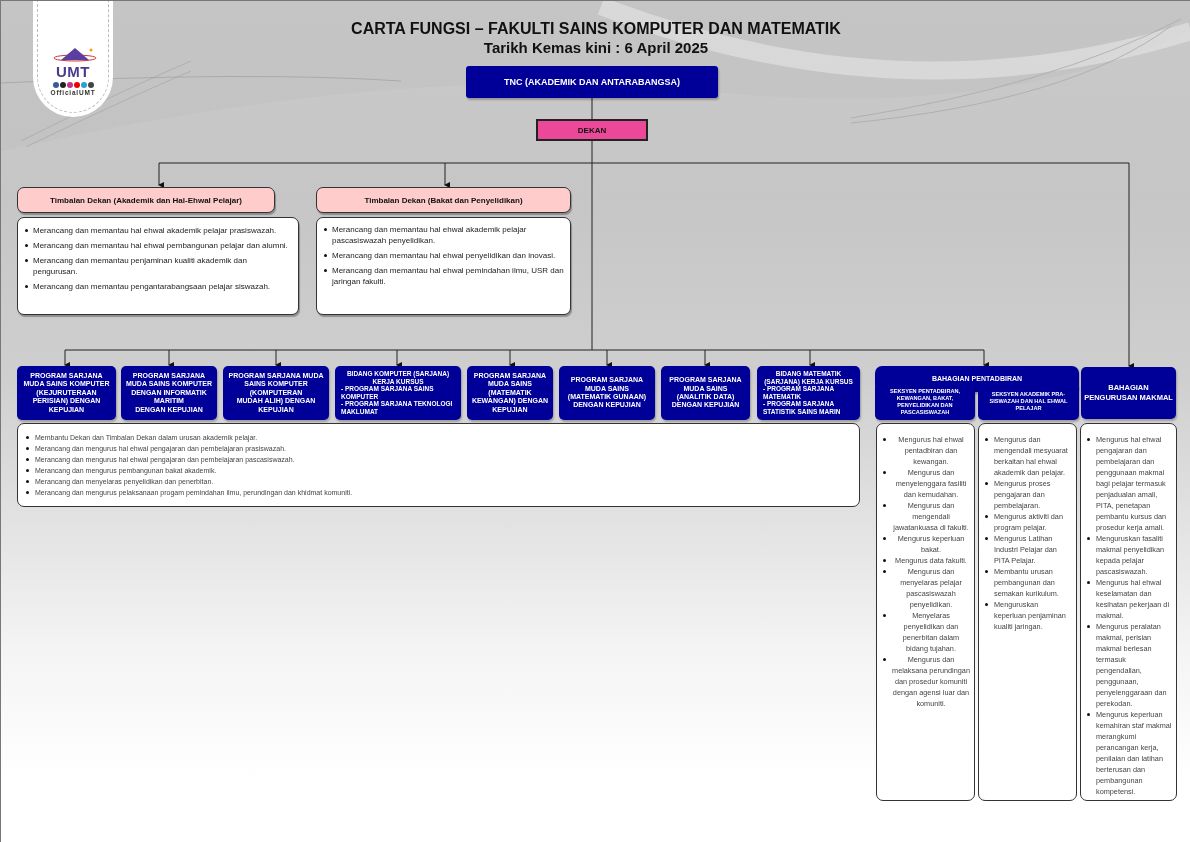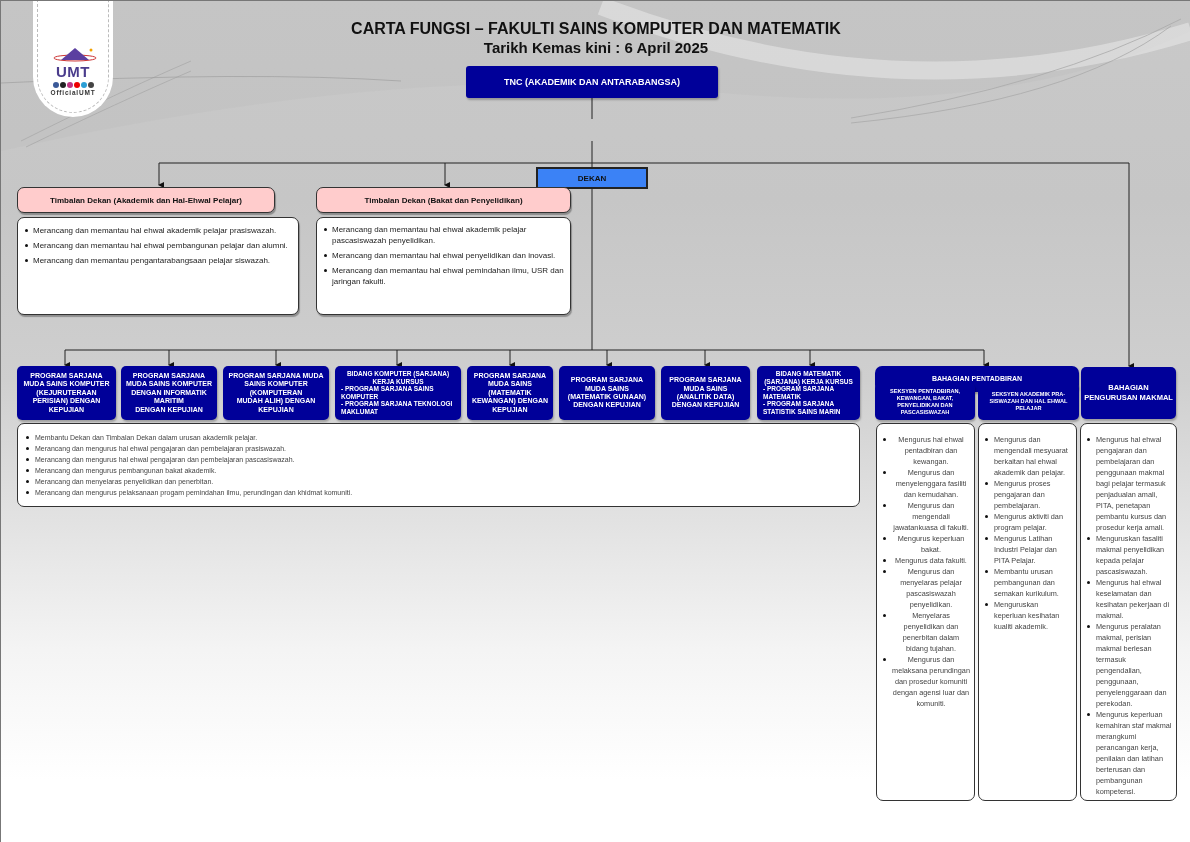--- a/index.html
+++ b/index.html
@@ -34,22 +34,22 @@
     position: absolute; background: #000099; color: #fff; border-radius: 5px;
     display: flex; align-items: center; justify-content: center; text-align: center;
     font-weight: bold; font-size: 7px; line-height: 8.4px; padding: 13px 3px;
     box-shadow: 1px 2px 2px rgba(0,0,0,0.25);
   }
   .box-navy.left { text-align: left; display: block; padding: 4px 6px; }
   .box-navy.left .center { display: block; text-align: center; }
   .tnc { left: 465px; top: 65px; width: 252px; height: 32px; border-radius: 3px; font-size: 9px; }
   .dekan {
     position: absolute; left: 535px; top: 118px; width: 112px; height: 22px;
-    background: #3b82f6; border: 2px solid #222; font-size: 8px; font-weight: bold;
-    display: flex; align-items: center; justify-content: center; color: #111; margin-top: 48px;
+    background: #ec4899; border: 2px solid #222; font-size: 8px; font-weight: bold;
+    display: flex; align-items: center; justify-content: center; color: #111;
   }
   .timbalan {
     position: absolute; top: 186px; height: 26px; background: #ffcccc;
     border: 1px solid #333; border-radius: 7px; font-weight: bold; font-size: 8px;
     display: flex; align-items: center; justify-content: center; color: #111;
     box-shadow: 1px 2px 1px rgba(0,0,0,0.3);
   }
   .tbox {
     position: absolute; background: #fff; border: 1px solid #333; border-radius: 7px;
     font-size: 8px; color: #222; padding: 7px 6px 4px 6px;
@@ -139,20 +139,21 @@
 
 <div class="dekan">DEKAN</div>
 
 <div class="timbalan" style="left:16px; width:258px;">Timbalan Dekan (Akademik dan Hal-Ehwal Pelajar)</div>
 <div class="timbalan" style="left:315px; width:255px;">Timbalan Dekan (Bakat dan Penyelidikan)</div>
 
 <div class="tbox" style="left:16px; top:216px; width:282px; height:98px;">
   <ul>
     <li>Merancang dan memantau hal ehwal akademik pelajar prasiswazah.</li>
     <li>Merancang dan memantau hal ehwal pembangunan pelajar dan alumni.</li>
+    <li>Merancang dan memantau penjaminan kualiti akademik dan pengurusan.</li>
     <li>Merancang dan memantau pengantarabangsaan pelajar siswazah.</li>
   </ul>
 </div>
 <div class="tbox" style="left:315px; top:216px; width:255px; height:98px; padding-top:6px;">
   <ul>
     <li>Merancang dan memantau hal ehwal akademik pelajar pascasiswazah penyelidikan.</li>
     <li>Merancang dan memantau hal ehwal penyelidikan dan inovasi.</li>
     <li>Merancang dan memantau hal ehwal pemindahan ilmu, USR dan jaringan fakulti.</li>
   </ul>
 </div>
@@ -216,21 +217,21 @@
     <li>Mengurus dan melaksana perundingan dan prosedur komuniti dengan agensi luar dan komuniti.</li>
   </ul>
 </div>
 <div class="cbox" style="left:977px; top:422px; width:99px; height:378px;">
   <ul>
     <li>Mengurus dan mengendali mesyuarat berkaitan hal ehwal akademik dan pelajar.</li>
     <li>Mengurus proses pengajaran dan pembelajaran.</li>
     <li>Mengurus aktiviti dan program pelajar.</li>
     <li>Mengurus Latihan Industri Pelajar dan PITA Pelajar.</li>
     <li>Membantu urusan pembangunan dan semakan kurikulum.</li>
-    <li>Menguruskan keperluan kesihatan kualiti akademik.</li>
+    <li>Menguruskan keperluan penjaminan kualiti jaringan.</li>
   </ul>
 </div>
 <div class="cbox" style="left:1079px; top:422px; width:97px; height:378px;">
   <ul>
     <li>Mengurus hal ehwal pengajaran dan pembelajaran dan penggunaan makmal bagi pelajar termasuk penjadualan amali, PITA, penetapan pembantu kursus dan prosedur kerja amali.</li>
     <li>Menguruskan fasaliti makmal penyelidikan kepada pelajar pascasiswazah.</li>
     <li>Mengurus hal ehwal keselamatan dan kesihatan pekerjaan di makmal.</li>
     <li>Mengurus peralatan makmal, perisian makmal berlesan termasuk pengendalian, penggunaan, penyelenggaraan dan perekodan.</li>
     <li>Mengurus keperluan kemahiran staf makmal merangkumi perancangan kerja, penilaian dan latihan berterusan dan pembangunan kompetensi.</li>
   </ul>

